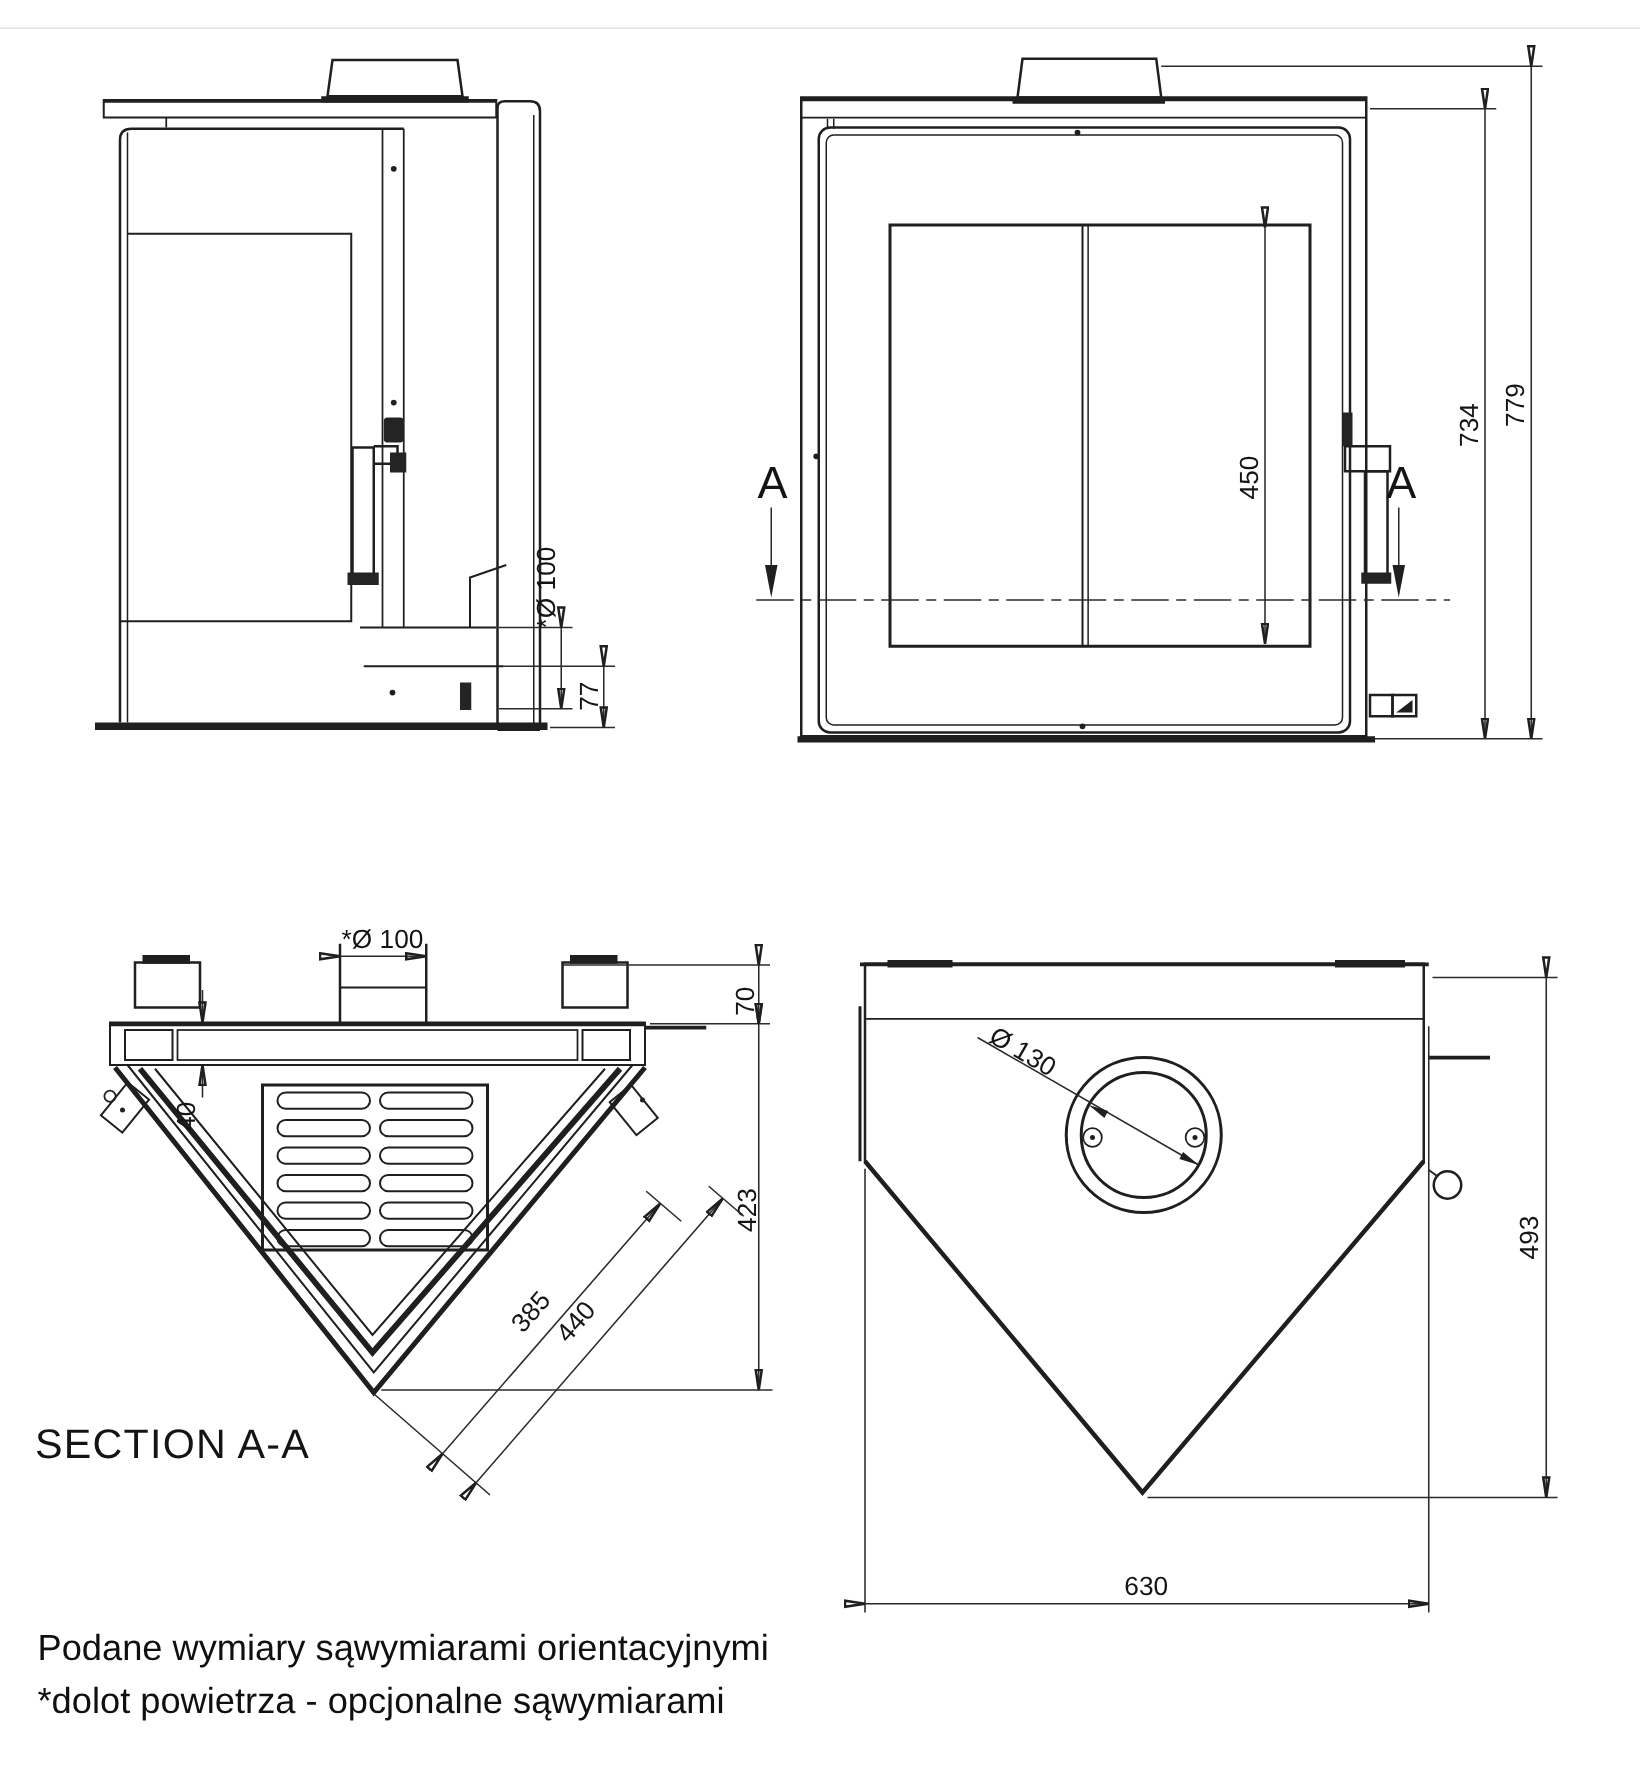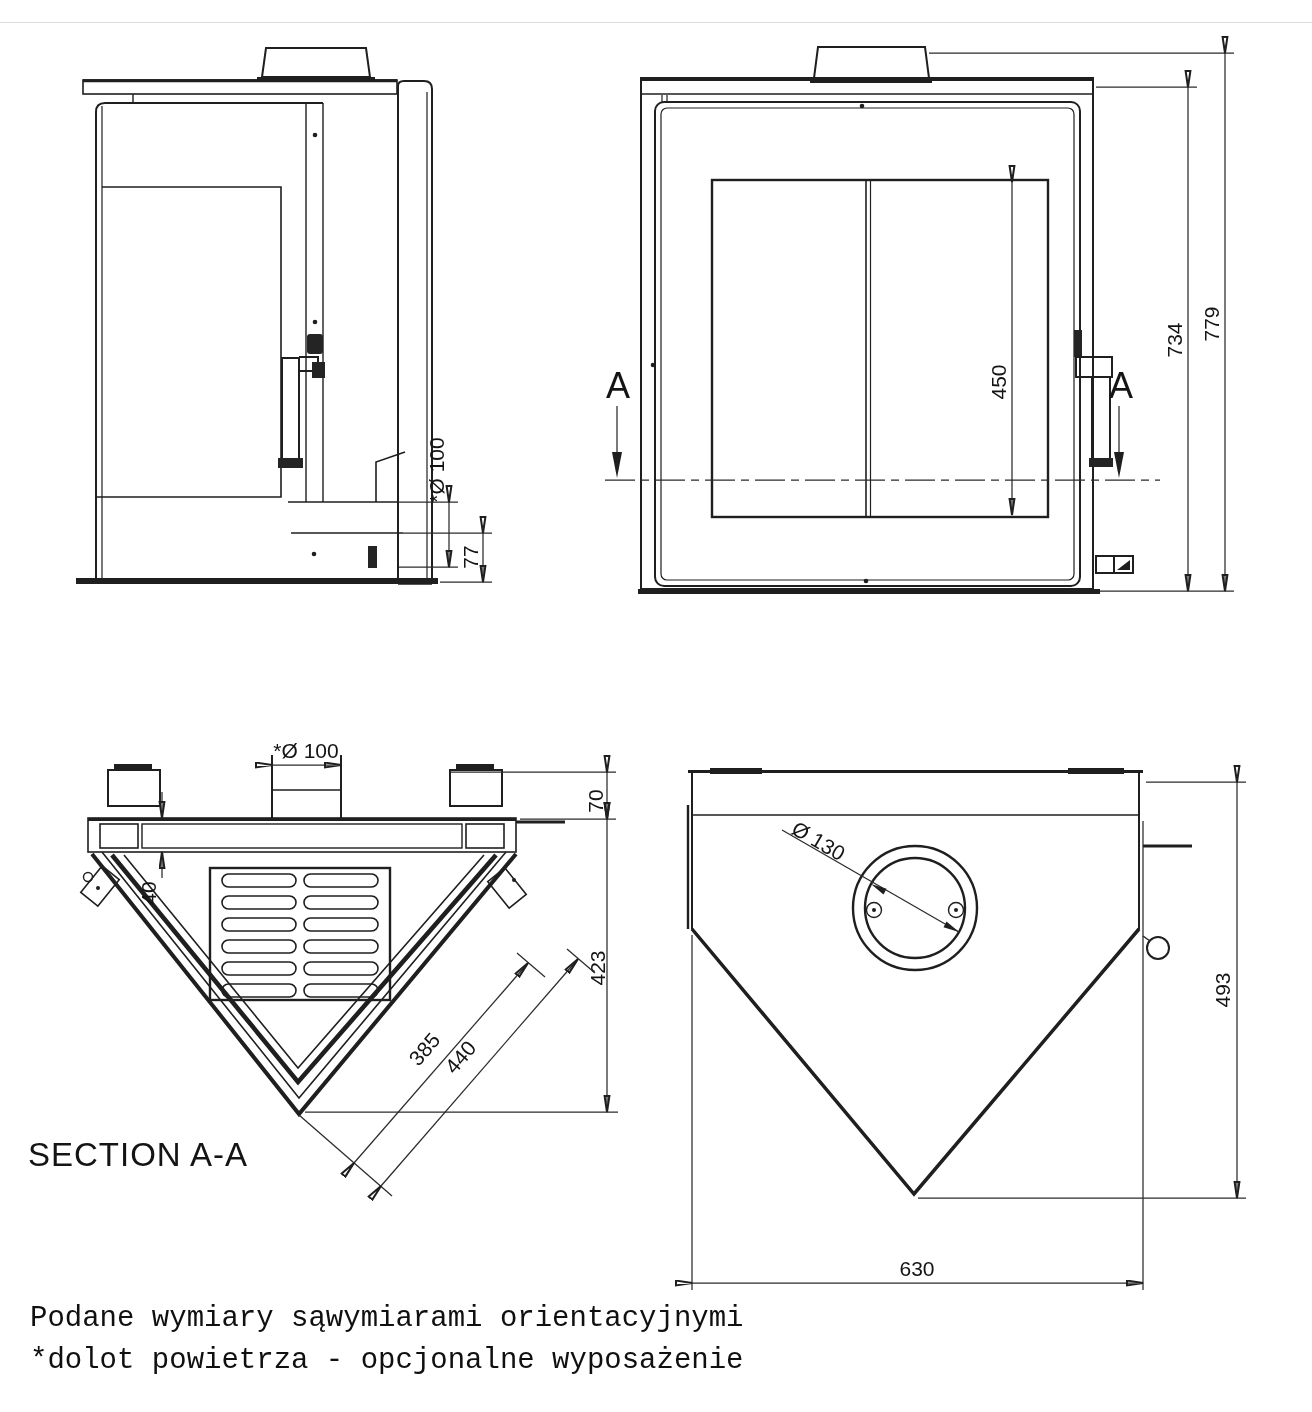--- a/index.html
+++ b/index.html
@@ -9,21 +9,21 @@
   svg line, svg path, svg rect, svg polyline, svg circle, svg polygon{stroke:#1f1f1f;fill:none;stroke-width:2;}
   svg .w1{stroke-width:1.2;} svg .w13{stroke-width:1.4;} svg .w15{stroke-width:1.6;}
   svg .w2{stroke-width:2;} svg .w22{stroke-width:2.4;} svg .w3{stroke-width:3;}
   svg .w35{stroke-width:3.5;} svg .w4{stroke-width:4;} svg .w45{stroke-width:4.6;}
   svg .dim{stroke-width:1.25;stroke:#2b2b2b;}
   svg .fill{fill:#1f1f1f;stroke:none;}
   svg .dark{fill:#242424;stroke:none;}
   svg text{fill:#141414;stroke:none;font-family:"Liberation Sans",sans-serif;font-size:21px;}
   svg text.big{font-size:36px;}
   svg text.title{font-size:33px;letter-spacing:1px;}
-  .notes{position:absolute;left:30px;top:1298px;color:#101010;font-size:29px;line-height:42px;font-family:Liberation Mono, monospace;}
+  .notes{position:absolute;left:30px;top:1298px;color:#101010;font-size:29px;line-height:42px;}
   .scanline{position:absolute;left:0;top:22px;width:1312px;height:1px;background:#dcdcdc;}
 </style>
 </head>
 <body>
 
 <div class="canvas">
   <div class="scanline"></div>
 
   <svg width="1312" height="1412" viewBox="0 0 1312 1412">
     <defs>
@@ -221,15 +221,15 @@
       <text x="1230" y="990" text-anchor="middle" transform="rotate(-90 1230 990)">493</text>
       <line x1="692" y1="935" x2="692" y2="1290" class="dim"></line>
       <line x1="1143" y1="821" x2="1143" y2="1290" class="dim"></line>
       <line x1="692" y1="1283" x2="1143" y2="1283" class="dim" marker-start="url(#ah)" marker-end="url(#ah)"></line>
       <text x="917" y="1276" text-anchor="middle">630</text>
     </g>
   </svg>
 
   <div class="notes">
     <div>Podane wymiary sąwymiarami orientacyjnymi</div>
-    <div>*dolot powietrza - opcjonalne wyposażenie</div>
+    <div>*dolot powietrza - opcjonalne sąwymiarami</div>
   </div>
 </div>
 
 </body></html>

